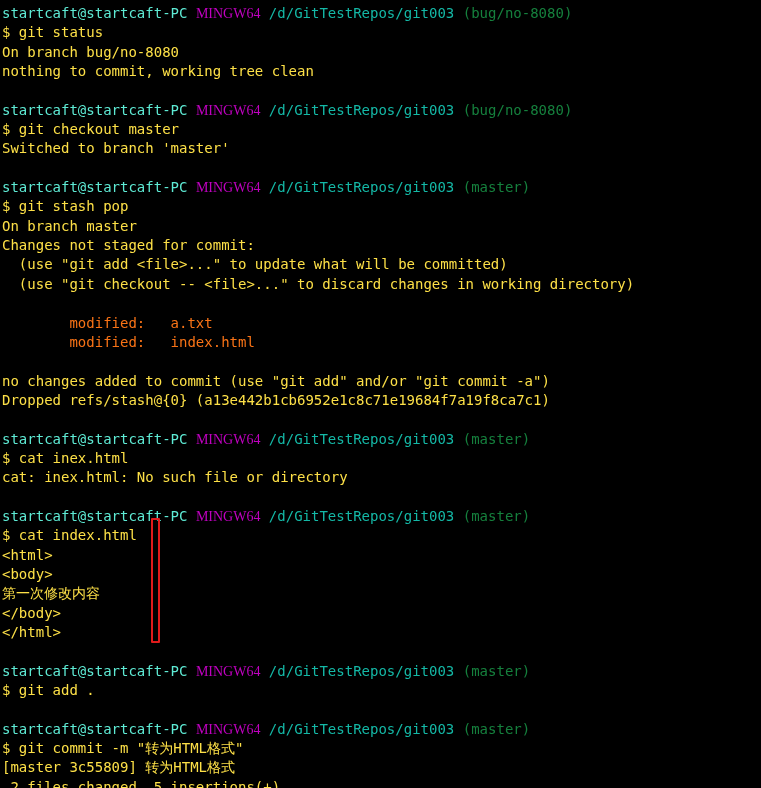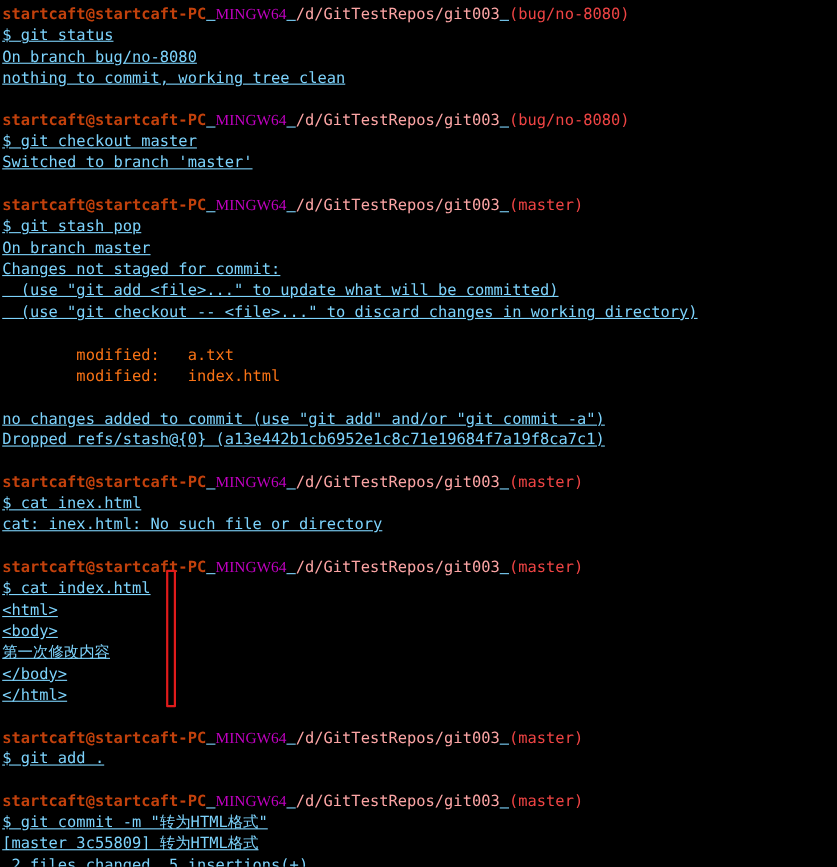--- a/index.html
+++ b/index.html
@@ -33,25 +33,25 @@
   }
   .line {
     height: 19.35px;
     white-space: pre;
     font-size: 14px;
     color: #cccccc;
   }
   .blank { height: 19.35px; }
 
   
-  .c-user   { color: #c2410c; font-weight: bold; }   
+  .c-user   { color: #5eead4; }   
   .c-mingw  { color: #c000c0; font-family: Liberation Serif, serif; }   
-  .c-path   { color: #fca5a5; }   
-  .c-branch { color: #ef4444; }   
-  .c-plain  { color: #7dd3fc; text-decoration: underline; }   
+  .c-path   { color: #14b8a6; }   
+  .c-branch { color: #15803d; }   
+  .c-plain  { color: #fde047; }   
   .c-red    { color: #f97316; }   
 
   
   #annotation-rect {
     position: absolute;
     left: 151px;
     top: 518px;
     width: 9px;
     height: 125px;
     border: 2px solid #e01b1b;

